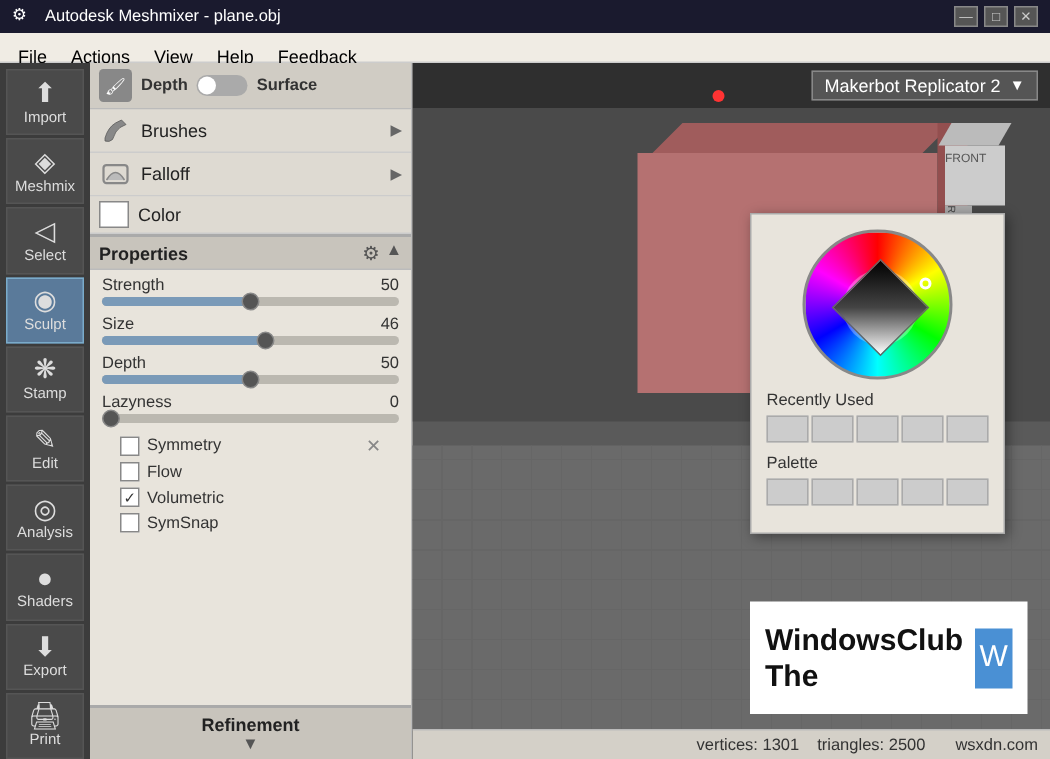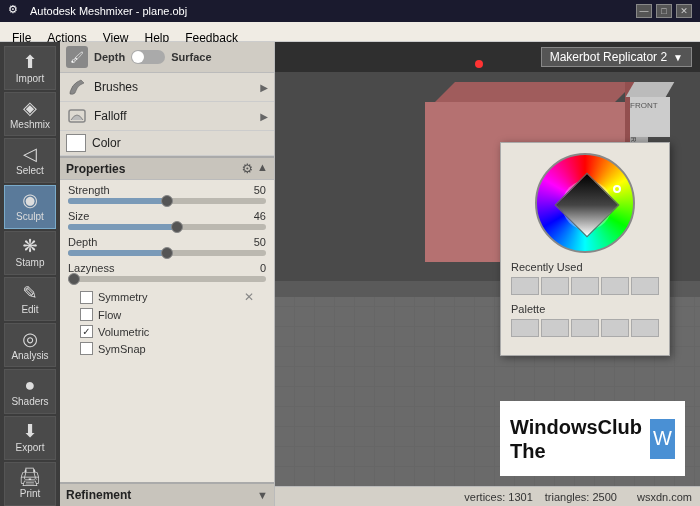--- a/index.html
+++ b/index.html
@@ -204,20 +204,21 @@
 
     
     .refinement-bar {
       background: #c8c4bc;
       padding: 4px 6px;
       display: flex;
       align-items: center;
       justify-content: space-between;
       border-top: 2px solid #aaa;
       margin-top: auto;
+      flex-direction: column;
     }
     .ref-title { font-size: 12px; font-weight: bold; color: #222; }
     .ref-arrow { font-size: 11px; color: #555; cursor: pointer; }
 
     
     .viewport {
       flex: 1;
       background: #5a5a5a;
       position: relative;
       overflow: hidden;

